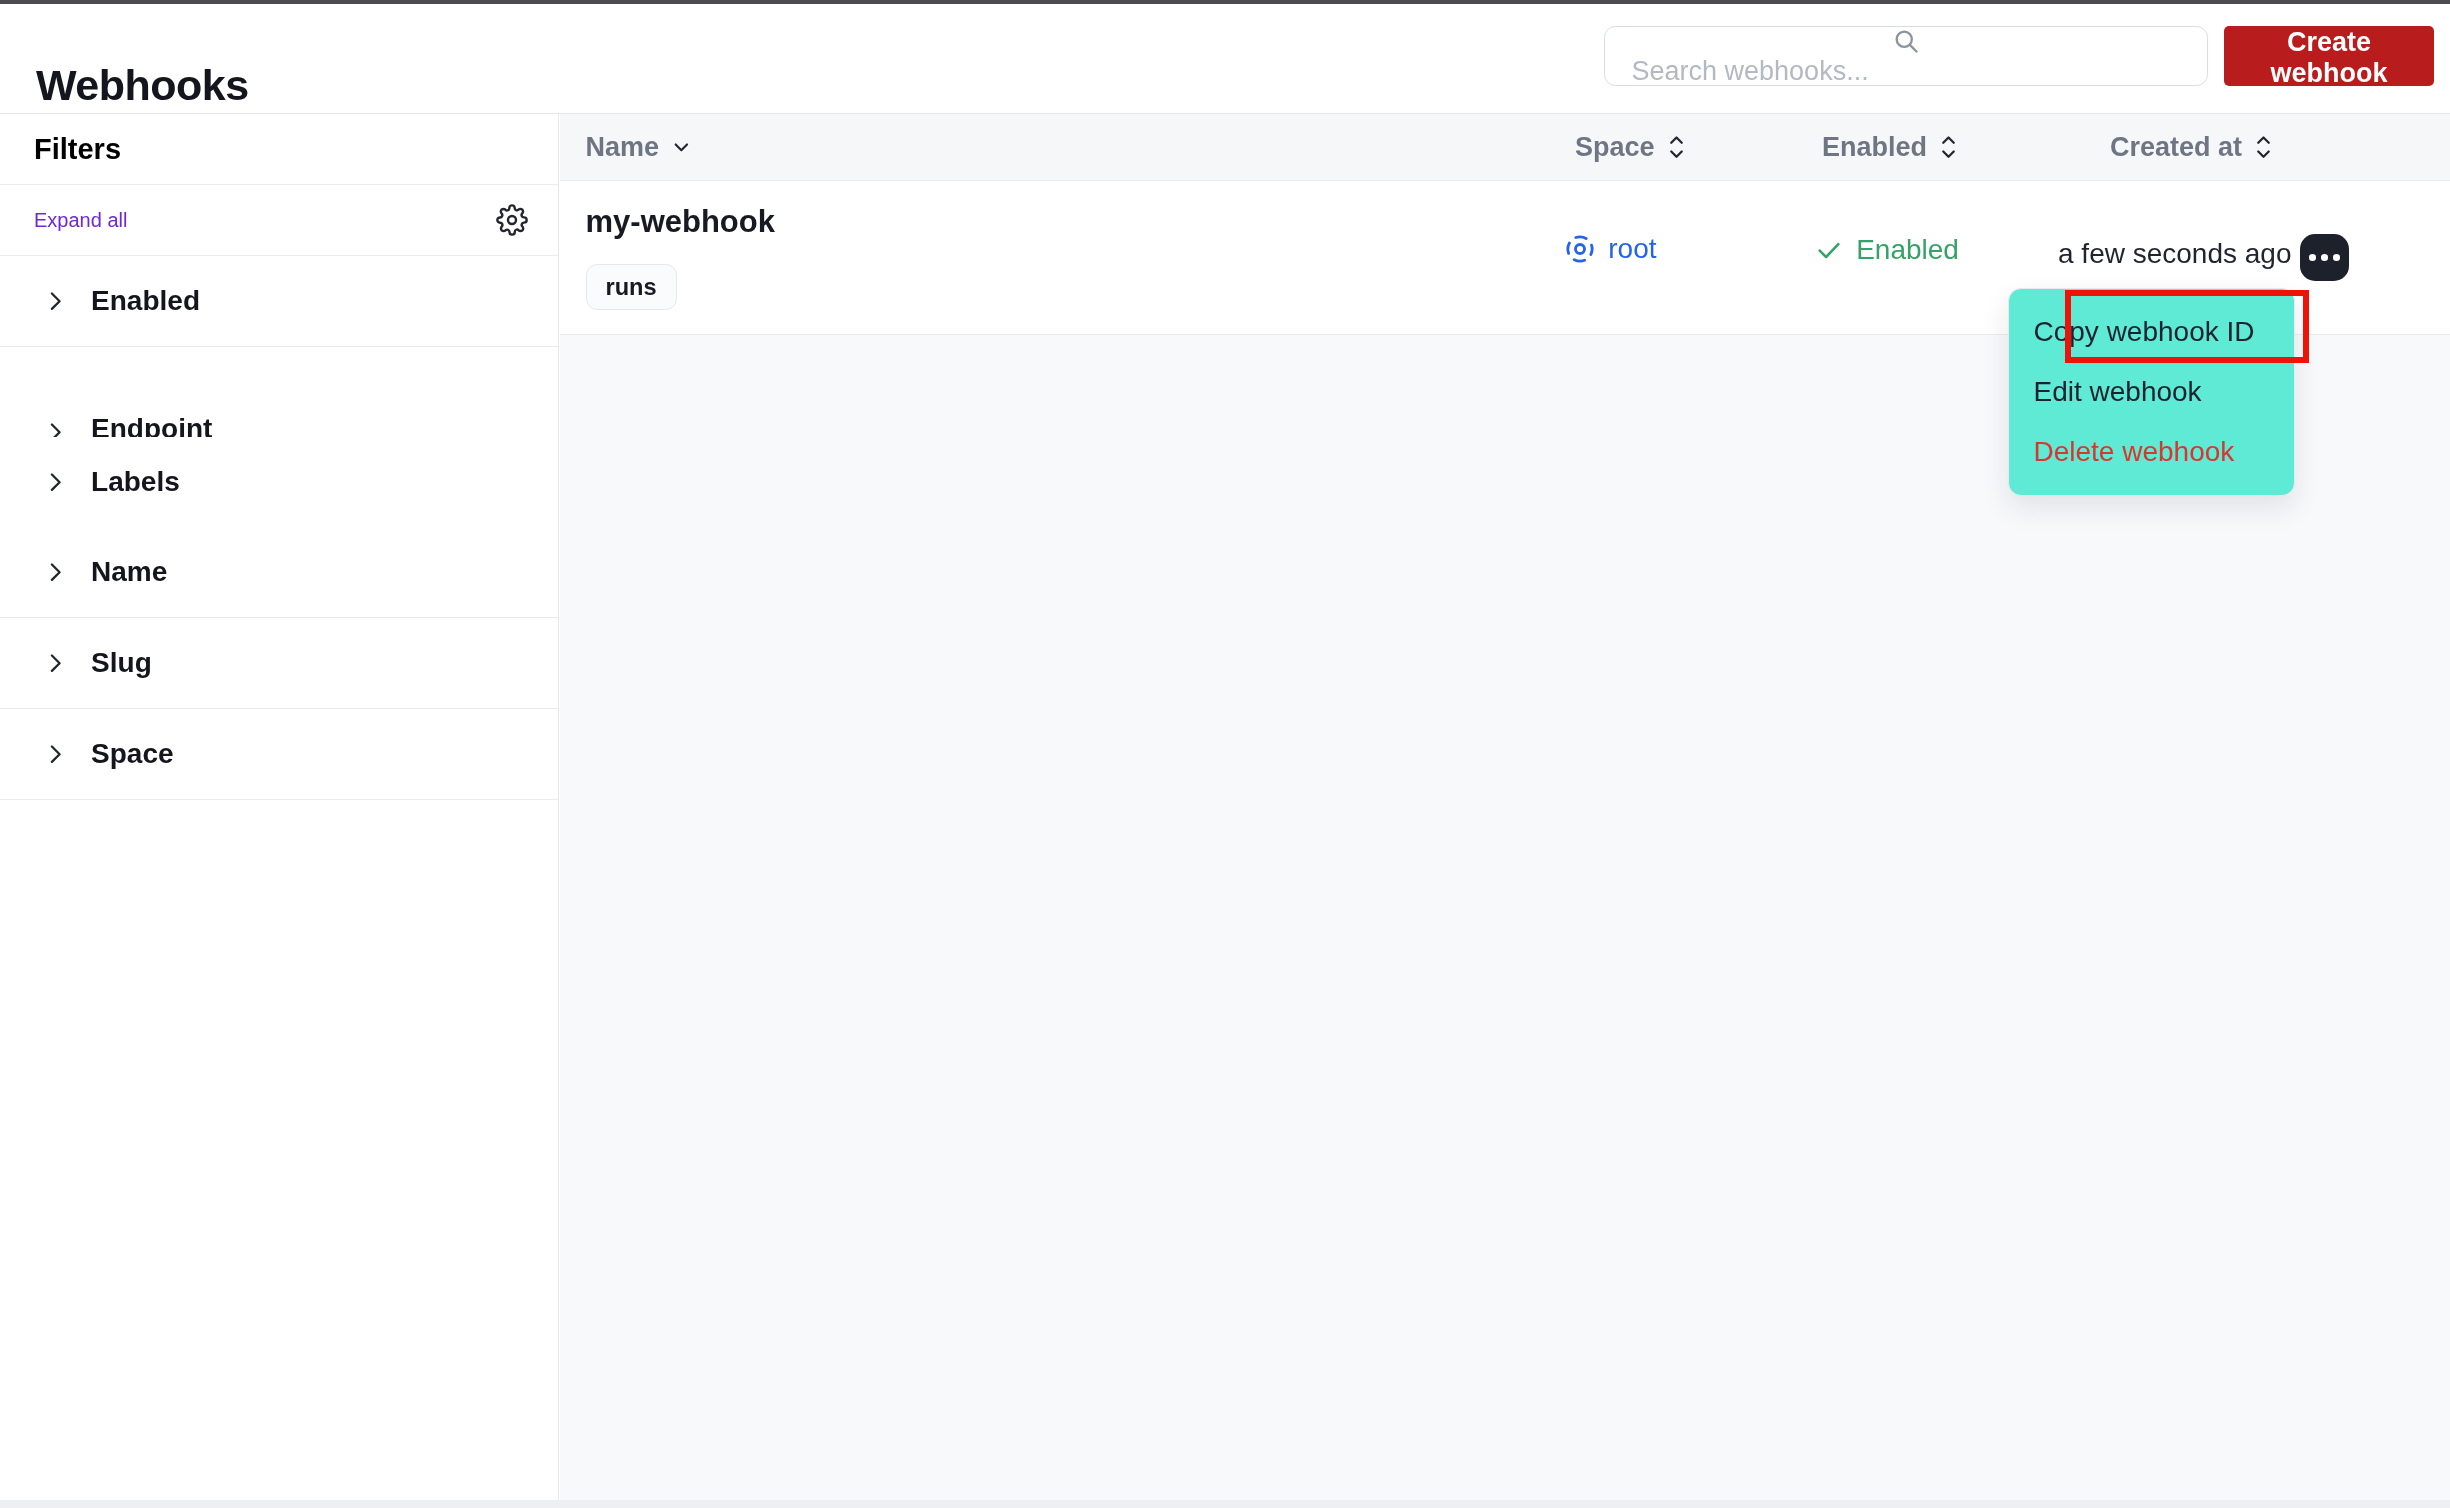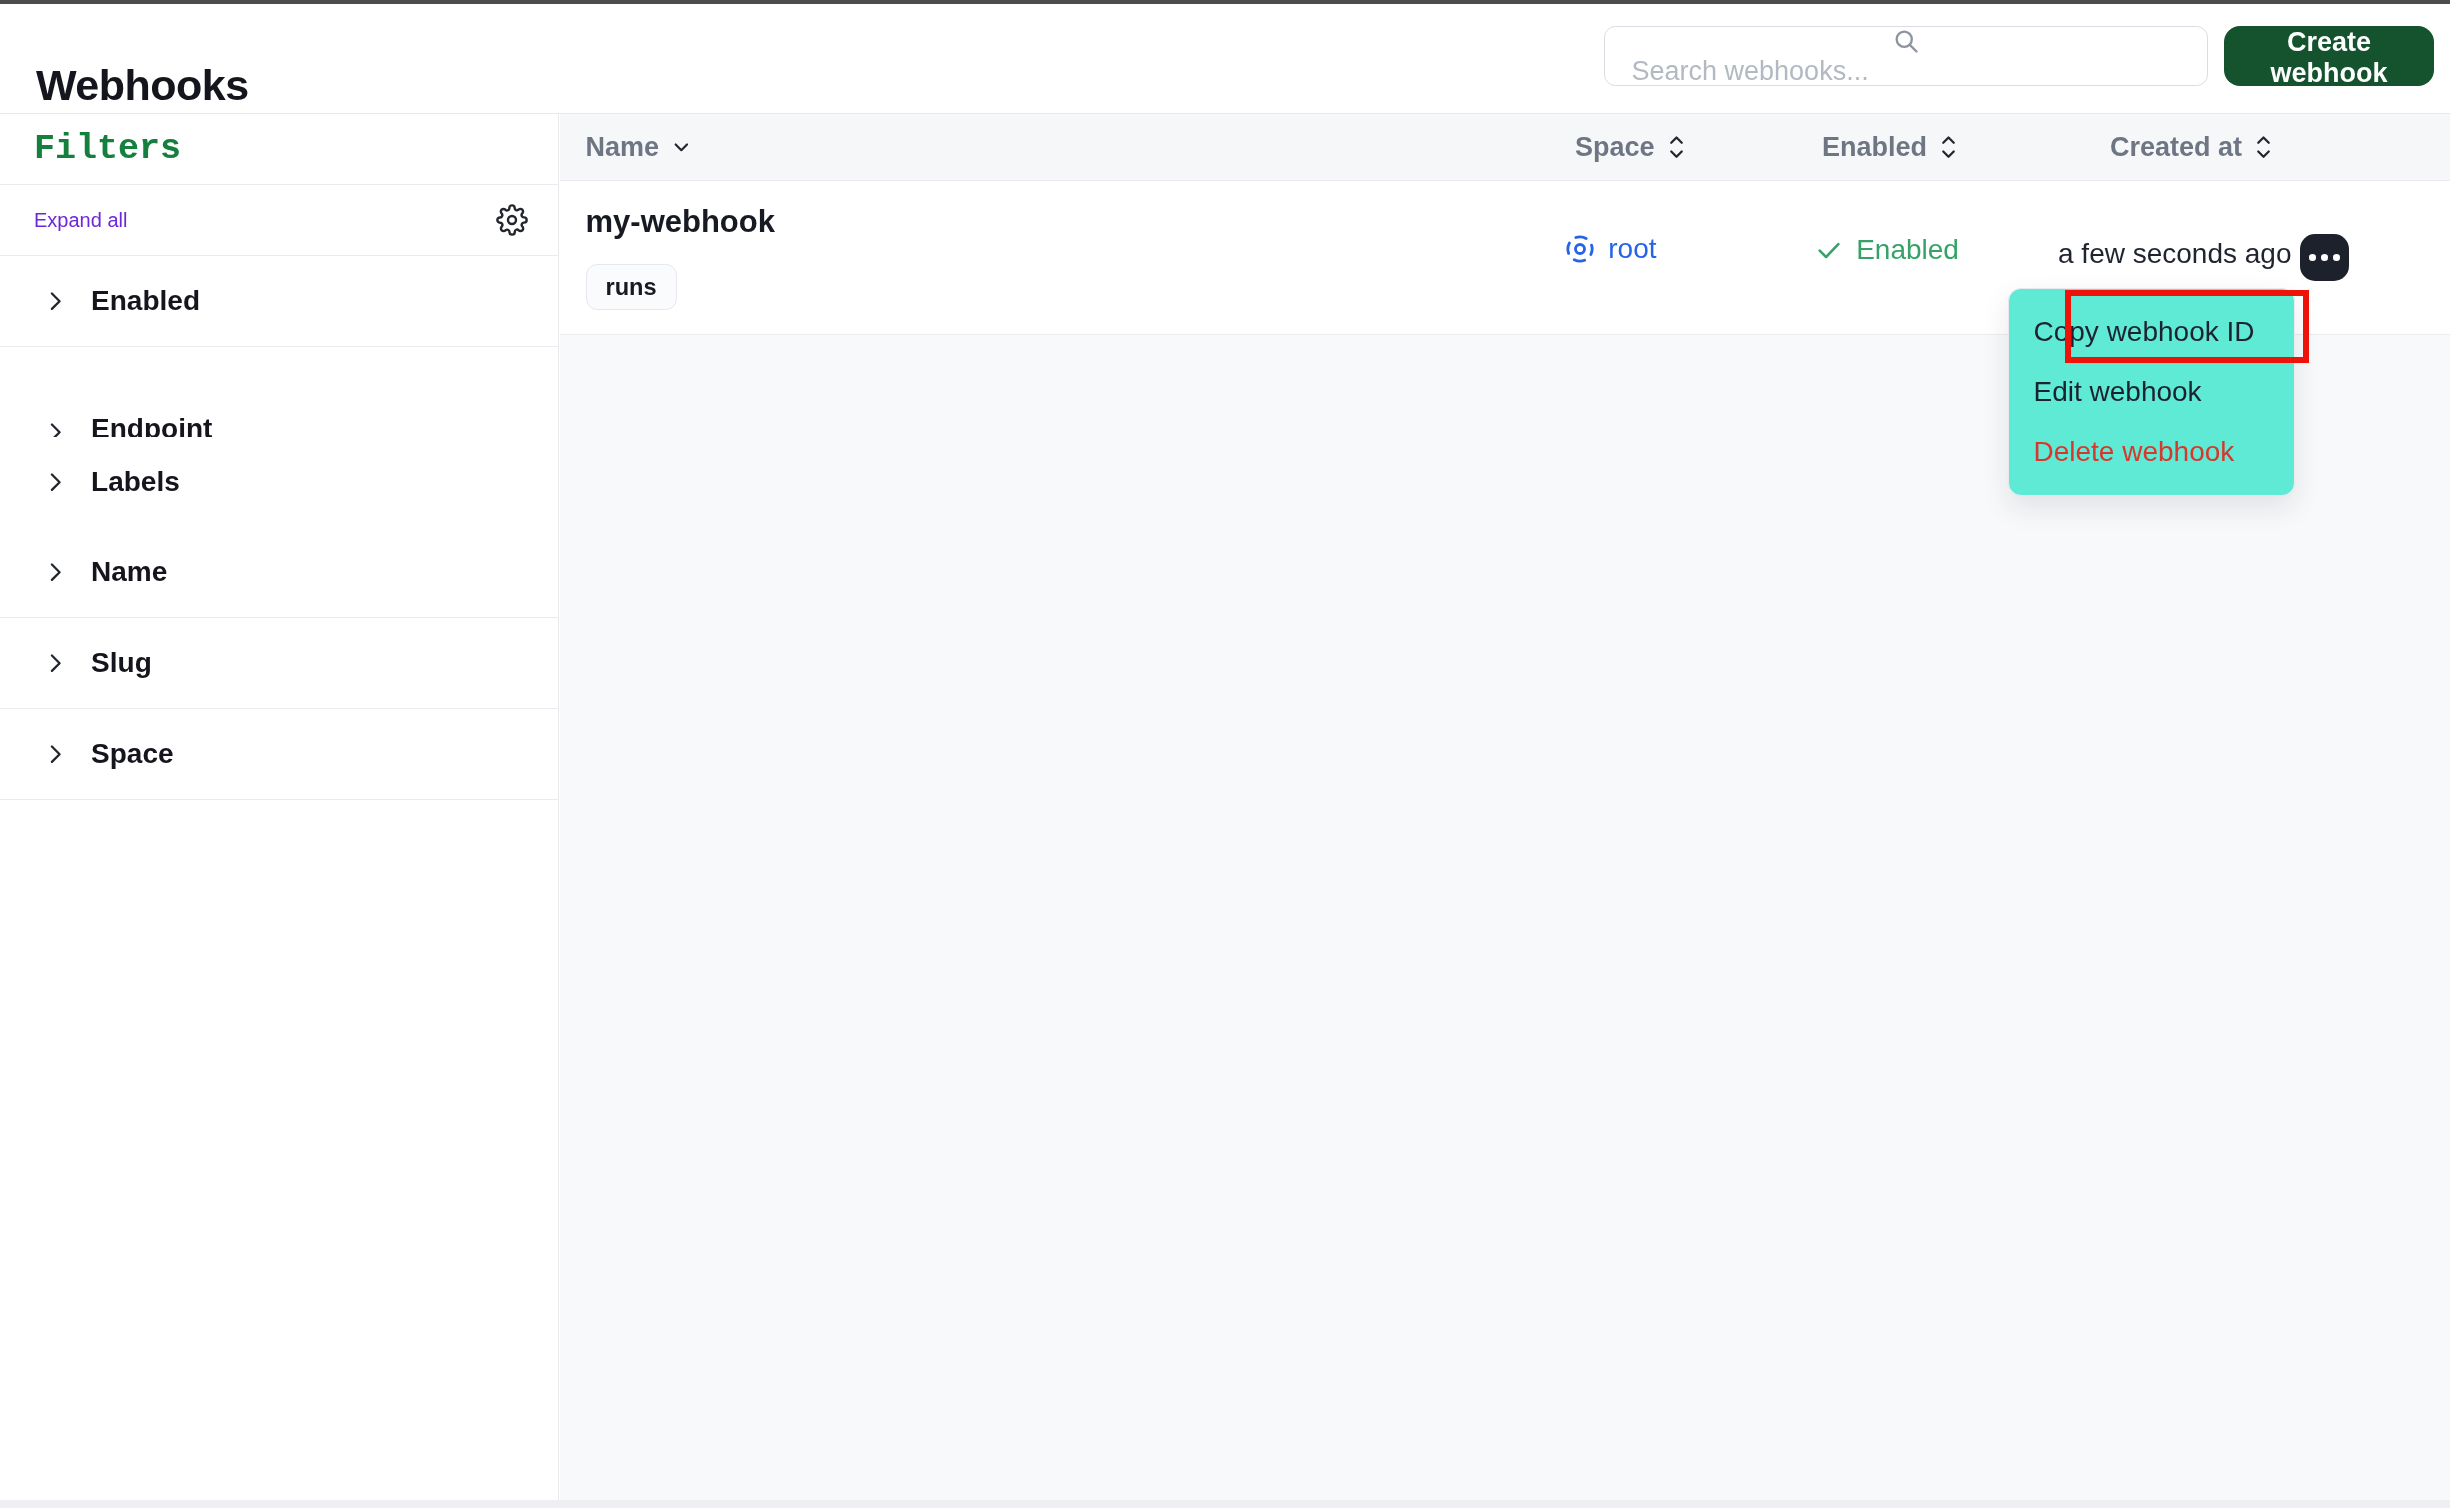--- a/index.html
+++ b/index.html
@@ -20,28 +20,28 @@
     display:flex; align-items:center; padding:0 17px;flex-direction:column;
   }
   .search-box svg { flex:0 0 auto; }
   .search-input {
     border:none; outline:none; background:transparent; margin-left:15px; width:100%;
     font-size:27px; color:#333a45; font-family:inherit;
   }
   .search-input::placeholder { color:#b3b9c2; }
   .create-btn {
     position:absolute; left:2224px; top:22.7px; width:210px; height:60px;
-    background:#14532d; color:#fff; border:none; border-radius:16px;
+    background:#b91c1c; color:#fff; border:none; border-radius:5px;
     font-size:27px; font-weight:700; font-family:inherit; cursor:pointer;
   }
 
   
   .sidebar { position:absolute; left:0; top:114px; width:559px; bottom:7.6px; background:#fff; border-right:0.9px solid #e7e9ed; }
   .filters-row { position:absolute; left:0; top:0; right:0; height:71px; display:flex; align-items:center; padding:0 34px; border-bottom:0.9px solid #e9ebef; }
-  .filters-title { font-size:35px; font-weight:700; color:#15803d;font-family:Liberation Mono, monospace; }
+  .filters-title { font-size:29px; font-weight:700; color:#000000; }
   .expand-row { position:absolute; left:0; top:71px; right:0; height:71px; display:flex; align-items:center; justify-content:space-between; padding:0 30px 0 34px; border-bottom:0.9px solid #e9ebef; }
   .expand-link { font-size:20px; color:#6d28d9; text-decoration:none; cursor:pointer; }
   .gear-btn { background:none; border:none; padding:0; cursor:pointer; display:flex; align-items:center; }
   .filter-section {
     position:absolute; left:0; right:0; height:91px;
     display:flex; align-items:center; gap:22.7px; padding-left:42px;
     border-bottom:0.9px solid #e9ebef; cursor:pointer; background:#fff;
   }
   .filter-section .label { font-size:28px; font-weight:700; color:#15151e; }
   .sec-0 { top:142px; } .sec-1 { top:241px;align-items:flex-end; } .sec-2 { top:323px; }

